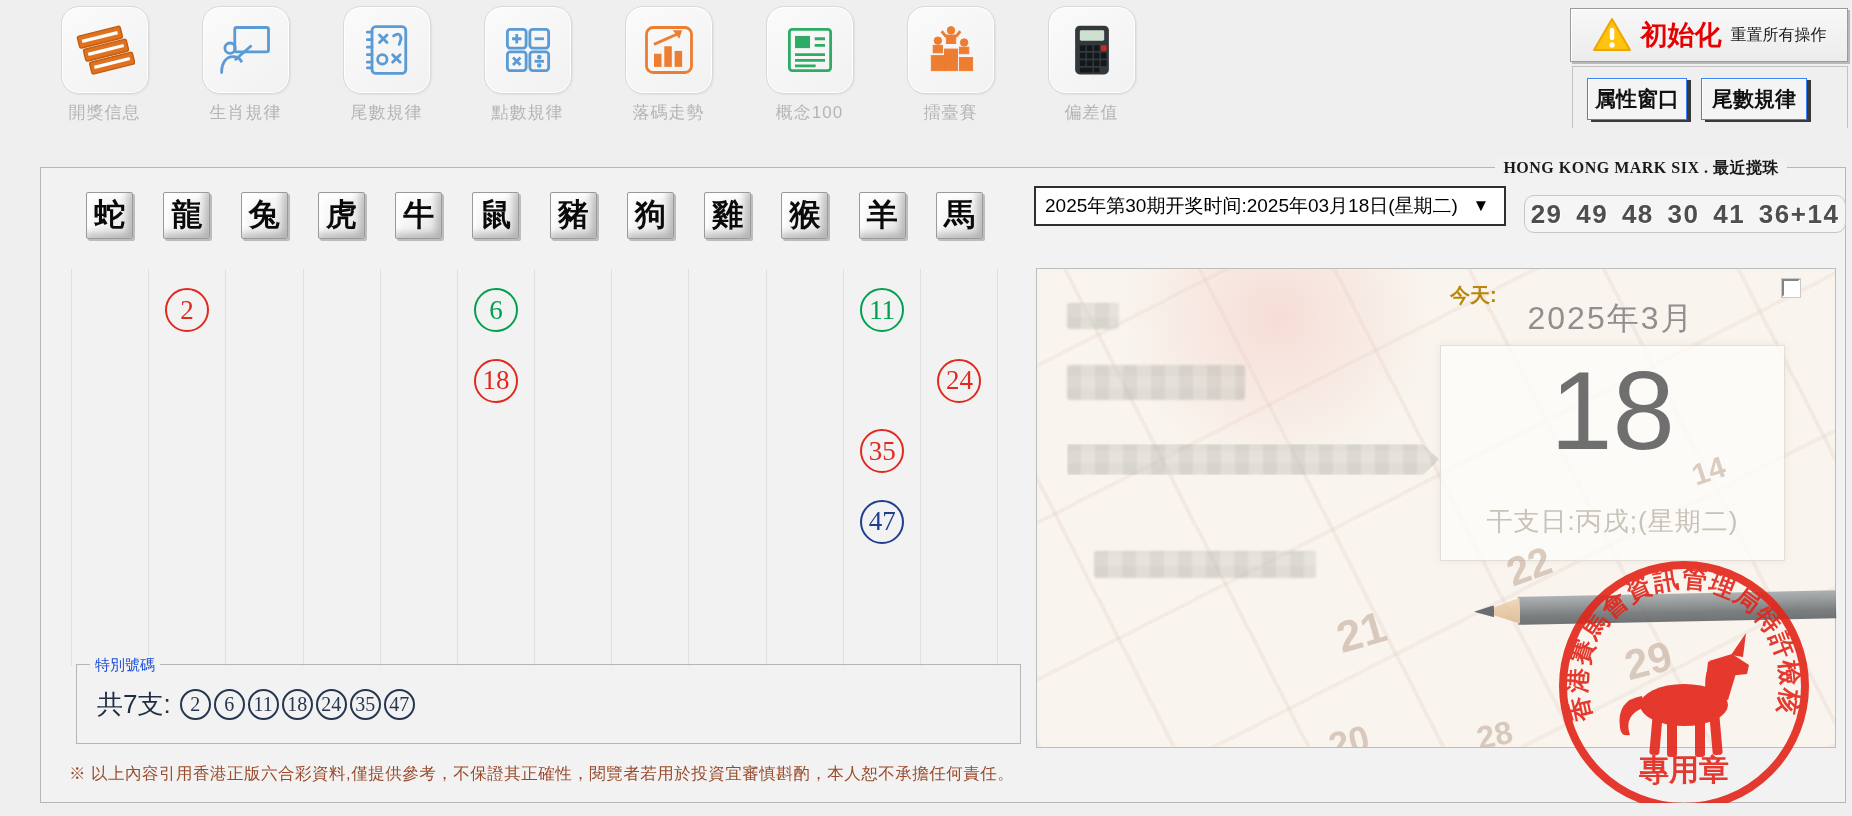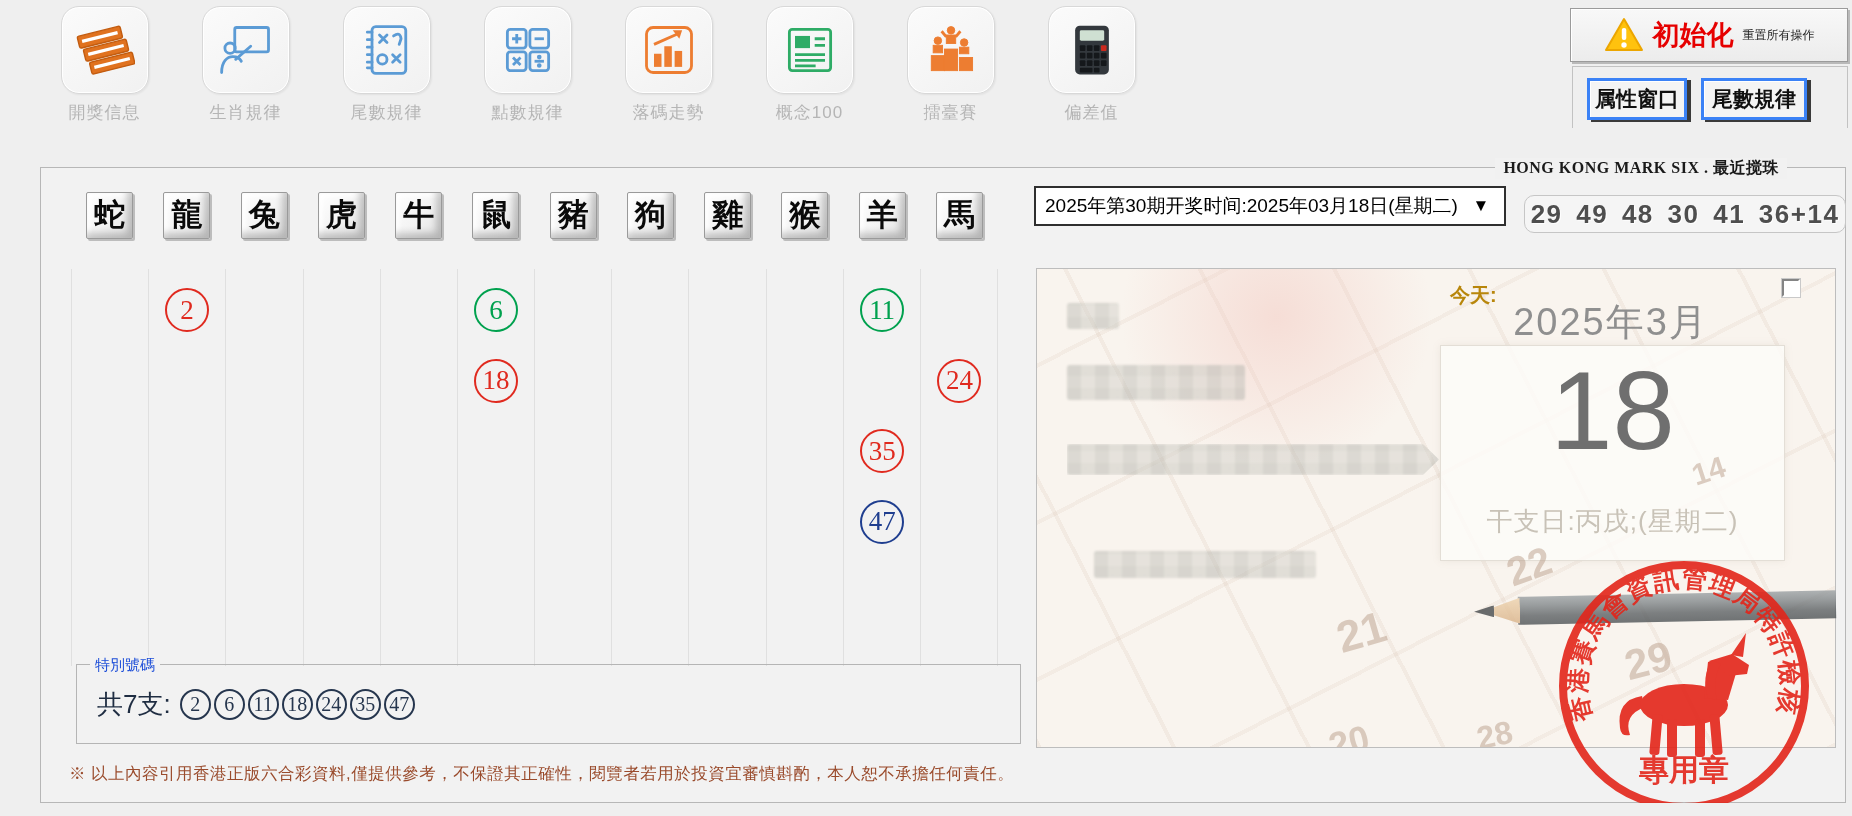--- a/index.html
+++ b/index.html
@@ -16,26 +16,26 @@
     display:flex; align-items:center; justify-content:center; }
   .tool-icon svg { width:60px; height:60px; }
   .tool-label { margin-top:7px; font-size:17px; color:#b5b5b5; letter-spacing:1px; }
 
   #init-btn { position:absolute; left:1570px; top:8px; width:278px; height:54px;
     background:linear-gradient(180deg,#f8f8f8,#ececec); border:1px solid #9b9b9b;
     box-shadow:inset 1px 1px 0 #fff, 2px 2px 0 rgba(120,120,120,.45);
     display:flex; align-items:center; justify-content:center; gap:9px; cursor:pointer; }
   #init-btn .warn-icon svg { width:40px; height:36px; display:block; }
   #init-title { font-size:27px; font-weight:bold; color:#e60000; }
-  #init-sub { font-size:12px; color:#1c1c1c;font-family:Liberation Mono, monospace; }
+  #init-sub { font-size:16px; color:#1c1c1c;font-family:Liberation Mono, monospace; }
 
   #win-group { position:absolute; left:1572px; top:66px; width:276px; height:62px;
     border:1px solid #c2c2c2; border-bottom:none; }
   .win-btn { position:absolute; top:11px; height:42px; background:#f4f4f4;
-    border:3px solid #3b82f6; box-shadow:4px 2px 0 #3a3a3a, inset 1px 1px 0 #fff;
+    border:1px solid #3b82f6; box-shadow:4px 2px 0 #3a3a3a, inset 1px 1px 0 #fff;
     display:flex; align-items:center; justify-content:center;
     font-size:21px; font-weight:bold; color:#111; cursor:pointer; }
   #win-btn-0 { left:14px; width:100px; }
   #win-btn-1 { left:128px; width:106px; }
 
   
   #main-box { position:absolute; left:40px; top:167px; width:1806px; height:636px;
     border:1px solid #b7b7b7; background:#f2f2f2; }
   #main-legend { position:absolute; top:-10px; right:58px; background:#f1f1f1; padding:0 8px;
     font-family:"Liberation Serif", serif; font-weight:bold; font-size:16px; color:#1a1a1a; letter-spacing:.5px; }
@@ -92,21 +92,21 @@
   .bg-num { position:absolute; color:rgba(186,158,138,.5); font-weight:bold; pointer-events:none; }
   .blur-block { position:absolute; border-radius:3px; filter:blur(1.2px);
     background:
       repeating-linear-gradient(90deg, rgba(176,178,170,.30) 0 14px, rgba(208,208,200,.30) 14px 28px),
       repeating-linear-gradient(0deg, rgba(190,190,183,.28) 0 12px, rgba(216,215,208,.28) 12px 24px); }
   #blur-3 { clip-path:polygon(0 0, calc(100% - 16px) 0, 100% 50%, calc(100% - 16px) 100%, 0 100%); }
   #today-label { position:absolute; left:413px; top:13px; font-size:20px; font-weight:bold; color:#b8860b; }
   #cal-checkbox { position:absolute; left:745px; top:10px; width:18px; height:18px; background:#fff;
     border:2px solid; border-color:#848484 #ffffff #ffffff #848484; outline:1px solid #c9c9c9; cursor:pointer; }
   #cal-month { position:absolute; left:444px; top:28px; width:260px; text-align:center;
-    font-size:38px; color:#8f8f8f; letter-spacing:2px; }
+    font-size:32px; color:#8f8f8f; letter-spacing:2px; }
   #day-card { position:absolute; left:403px; top:76px; width:345px; height:216px;
     background:rgba(253,251,248,.85); border:1px solid #e3ded6; box-shadow:0 0 8px rgba(160,140,120,.12); }
   #day-number { margin-top:6px; text-align:center; font-size:112px; line-height:1.05; color:#6f6f6f; }
   #ganzhi { position:absolute; left:0; top:158px; width:100%; text-align:center;
     font-size:26px; color:#c8c2b7; letter-spacing:1px; }
 
   
   #pencil { position:absolute; left:1474px; top:594px; width:362px; height:28px;
     transform:rotate(-1.2deg); opacity:.8; }
   #pencil-body { position:absolute; left:44px; top:0; width:318px; height:28px;

